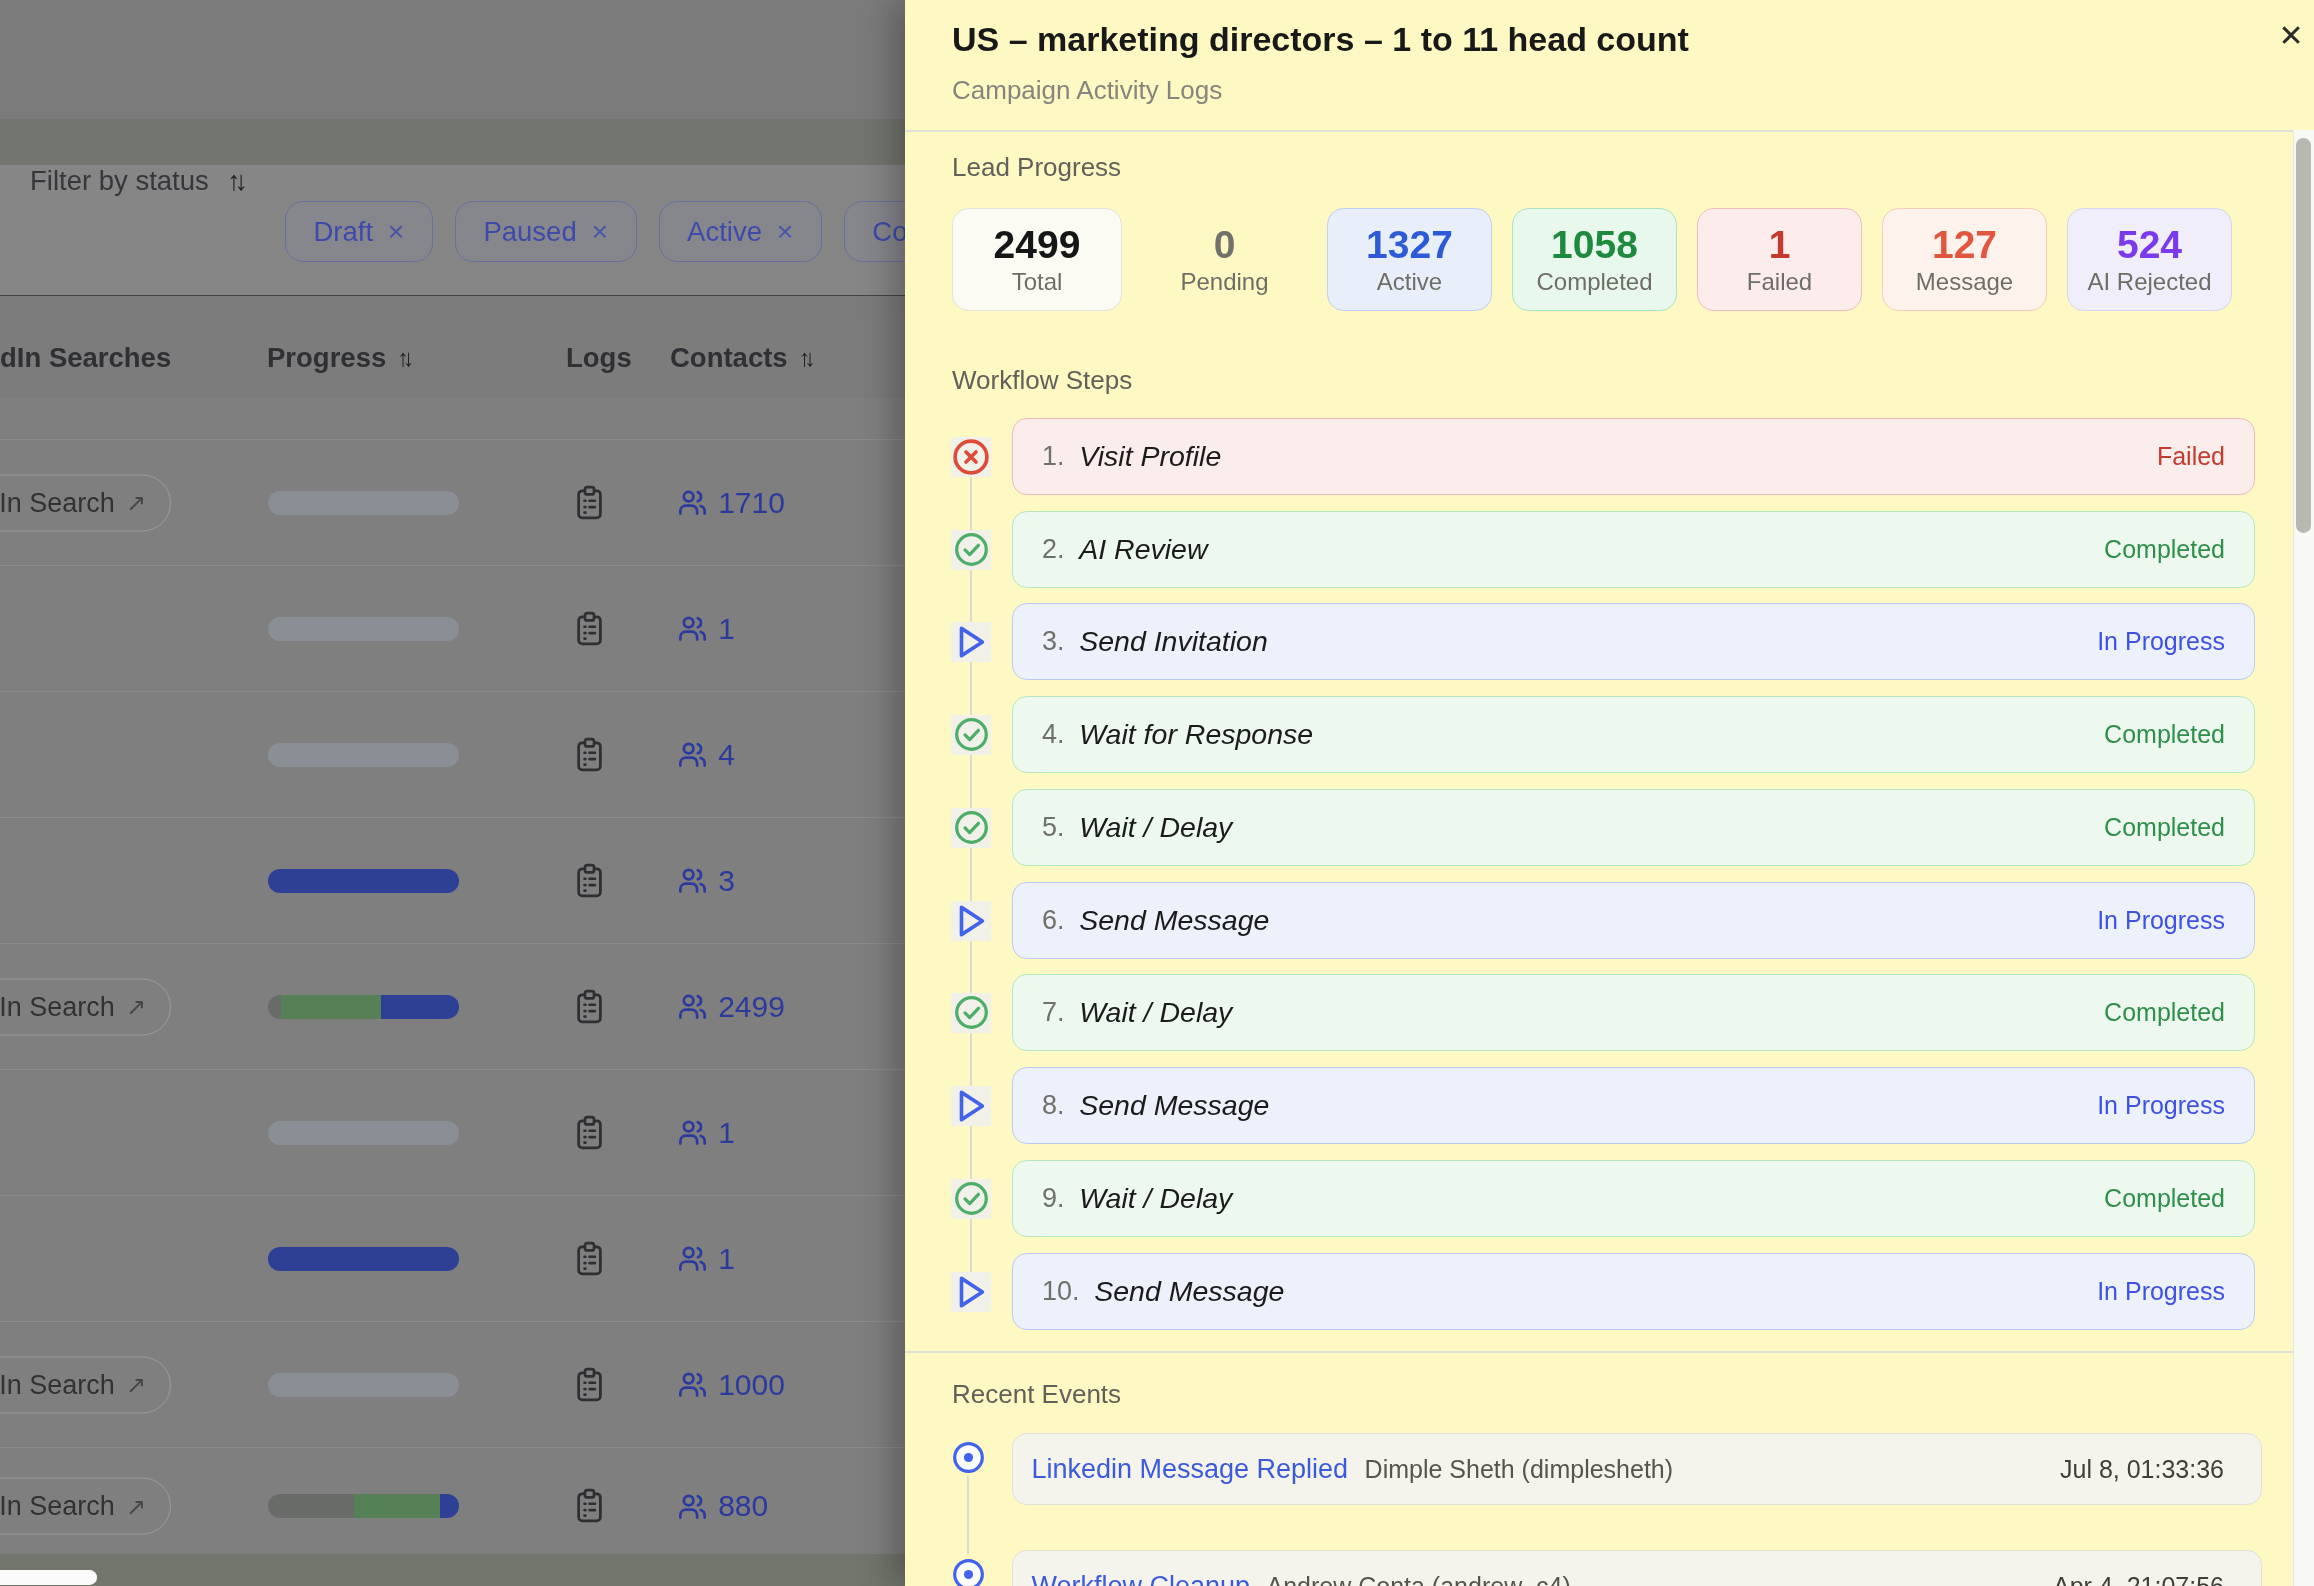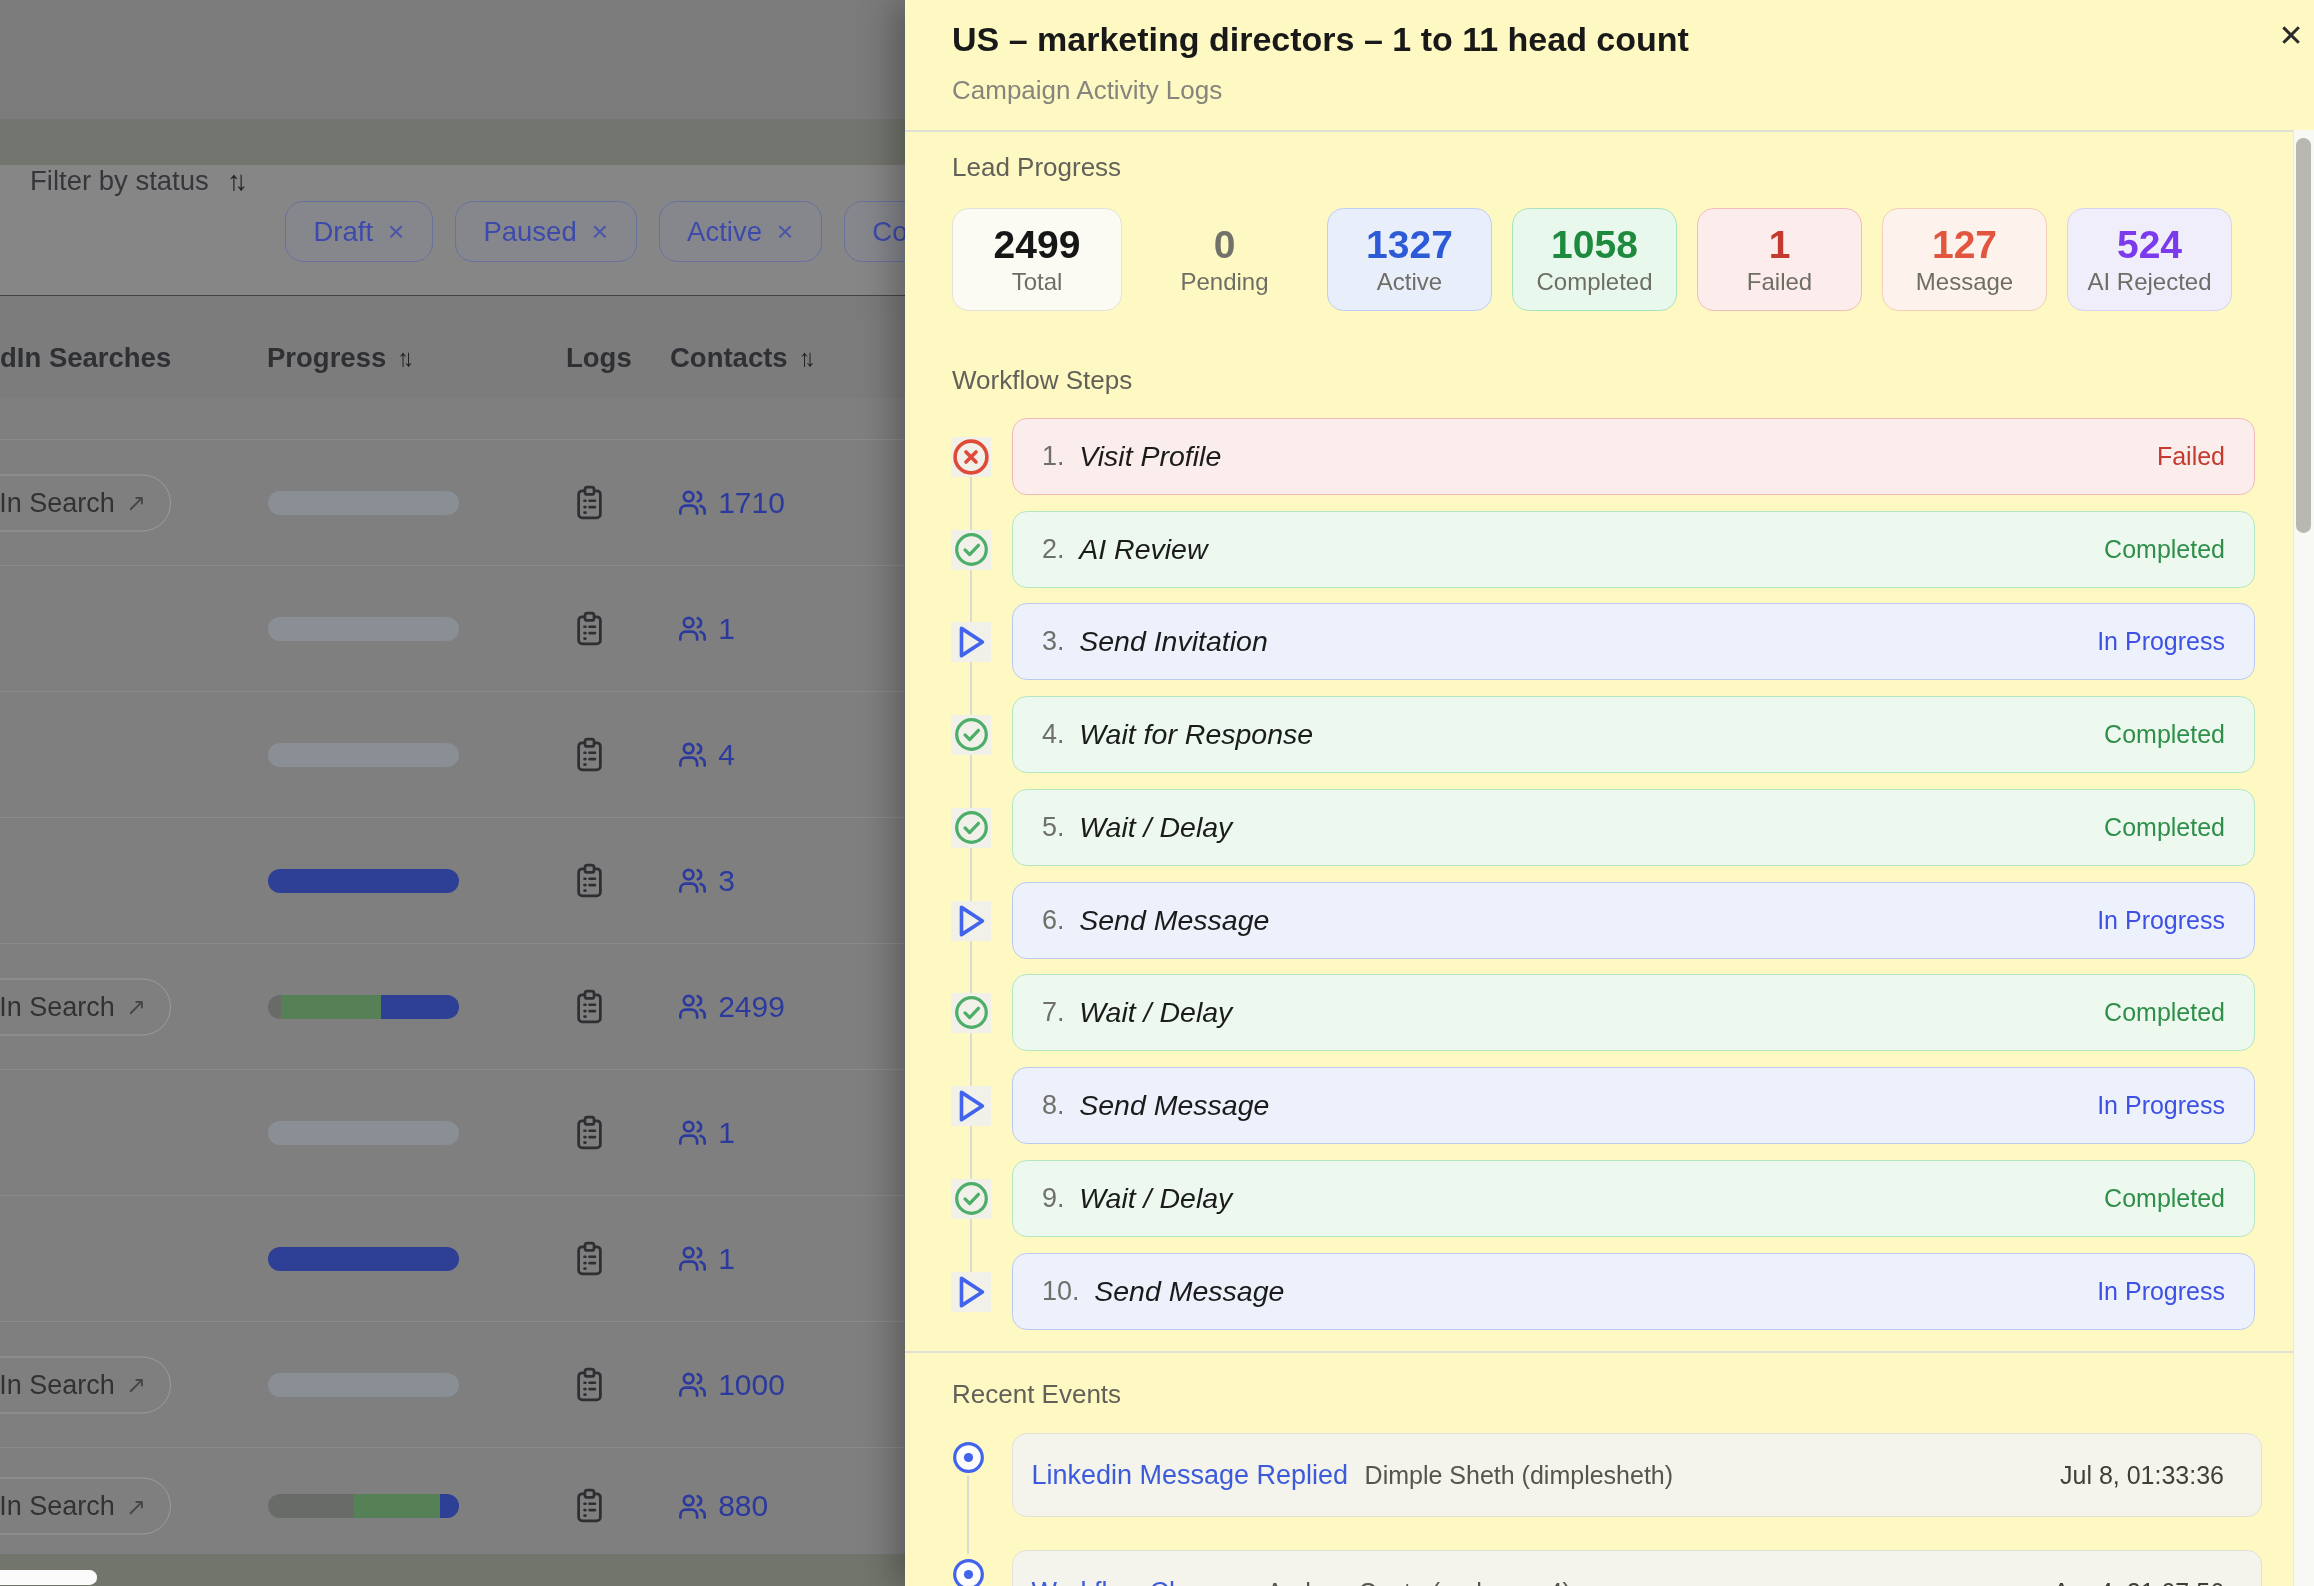--- a/index.html
+++ b/index.html
@@ -90,21 +90,21 @@
   .step-num{font-size:27px;color:#70706a;margin-right:14.7px;}
   .step-title{font-size:28.5px;color:#1b1b1b;font-weight:500;font-style:italic;}
   .step-status{margin-left:auto;font-size:25px;}
   .st-failed   .step-status{color:#c43a2e;}
   .st-completed .step-status{color:#2f8f4a;}
   .st-progress .step-status{color:#3f51e3;}
   
   #events-line{position:absolute;left:62px;top:1476px;width:1.8px;height:78px;background:#dcdbd2;}
   .event{position:absolute;left:46px;width:1325px;height:84px;}
   .event-icon{position:absolute;left:0;top:7.3px;width:35px;height:35px;z-index:2;line-height:0;}
-  .event-card{position:absolute;left:61px;top:0;width:1250px;height:84px;border:1.8px solid #e2e1d8;
+  .event-card{position:absolute;left:61px;top:0;width:1250px;height:72px;border:1.8px solid #e2e1d8;
               border-radius:14.7px;background:#f4f3ec;box-sizing:border-box;display:flex;align-items:center;
               gap:16.5px;padding:0 37px 0 18.4px;}
   .event-title{font-size:27px;color:#3b5bdb;font-weight:500;white-space:nowrap;}
   .event-sub{font-size:25px;color:#55554e;white-space:nowrap;}
   .event-time{margin-left:auto;font-size:25px;color:#3f3f39;white-space:nowrap;}
 </style>
 </head>
 <body>
 
 <div class="screen">

